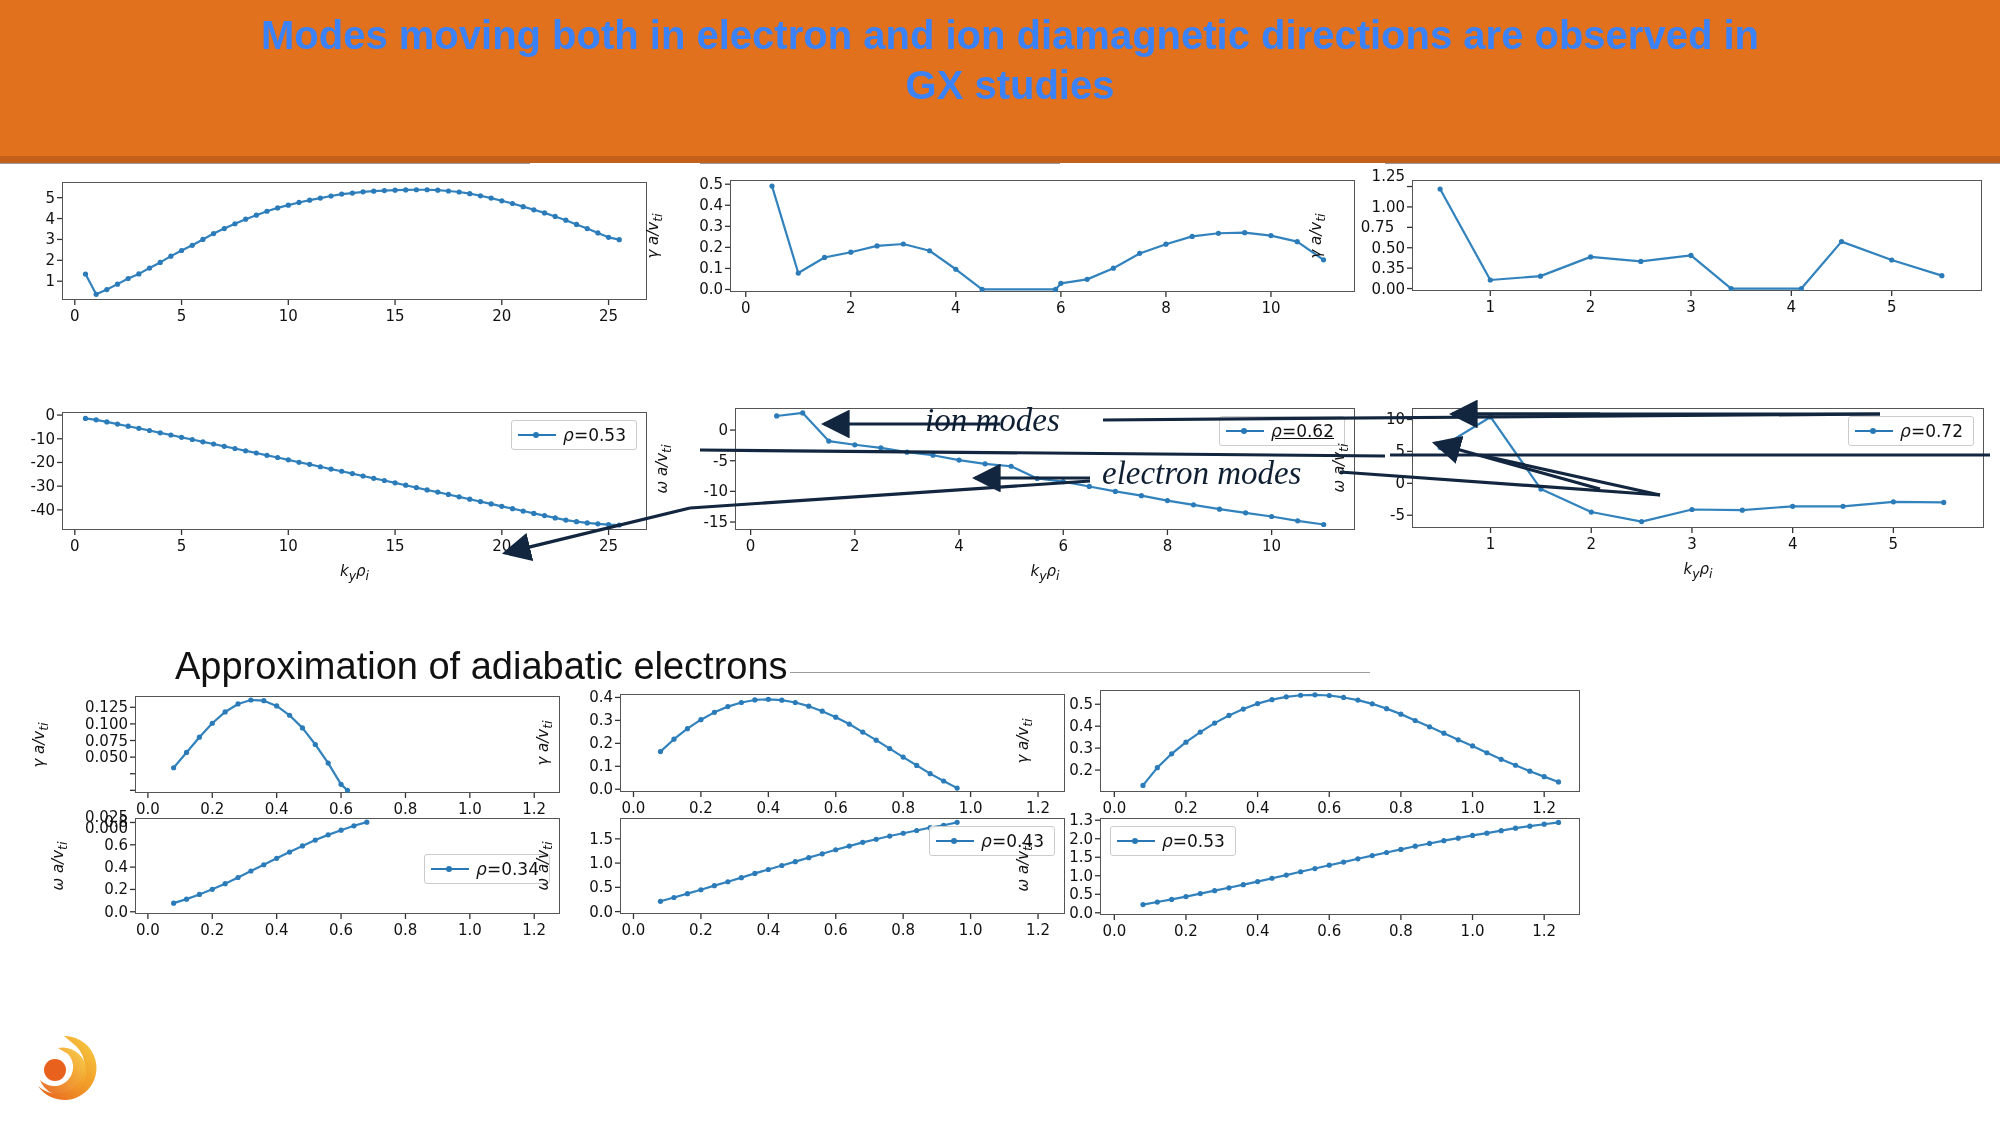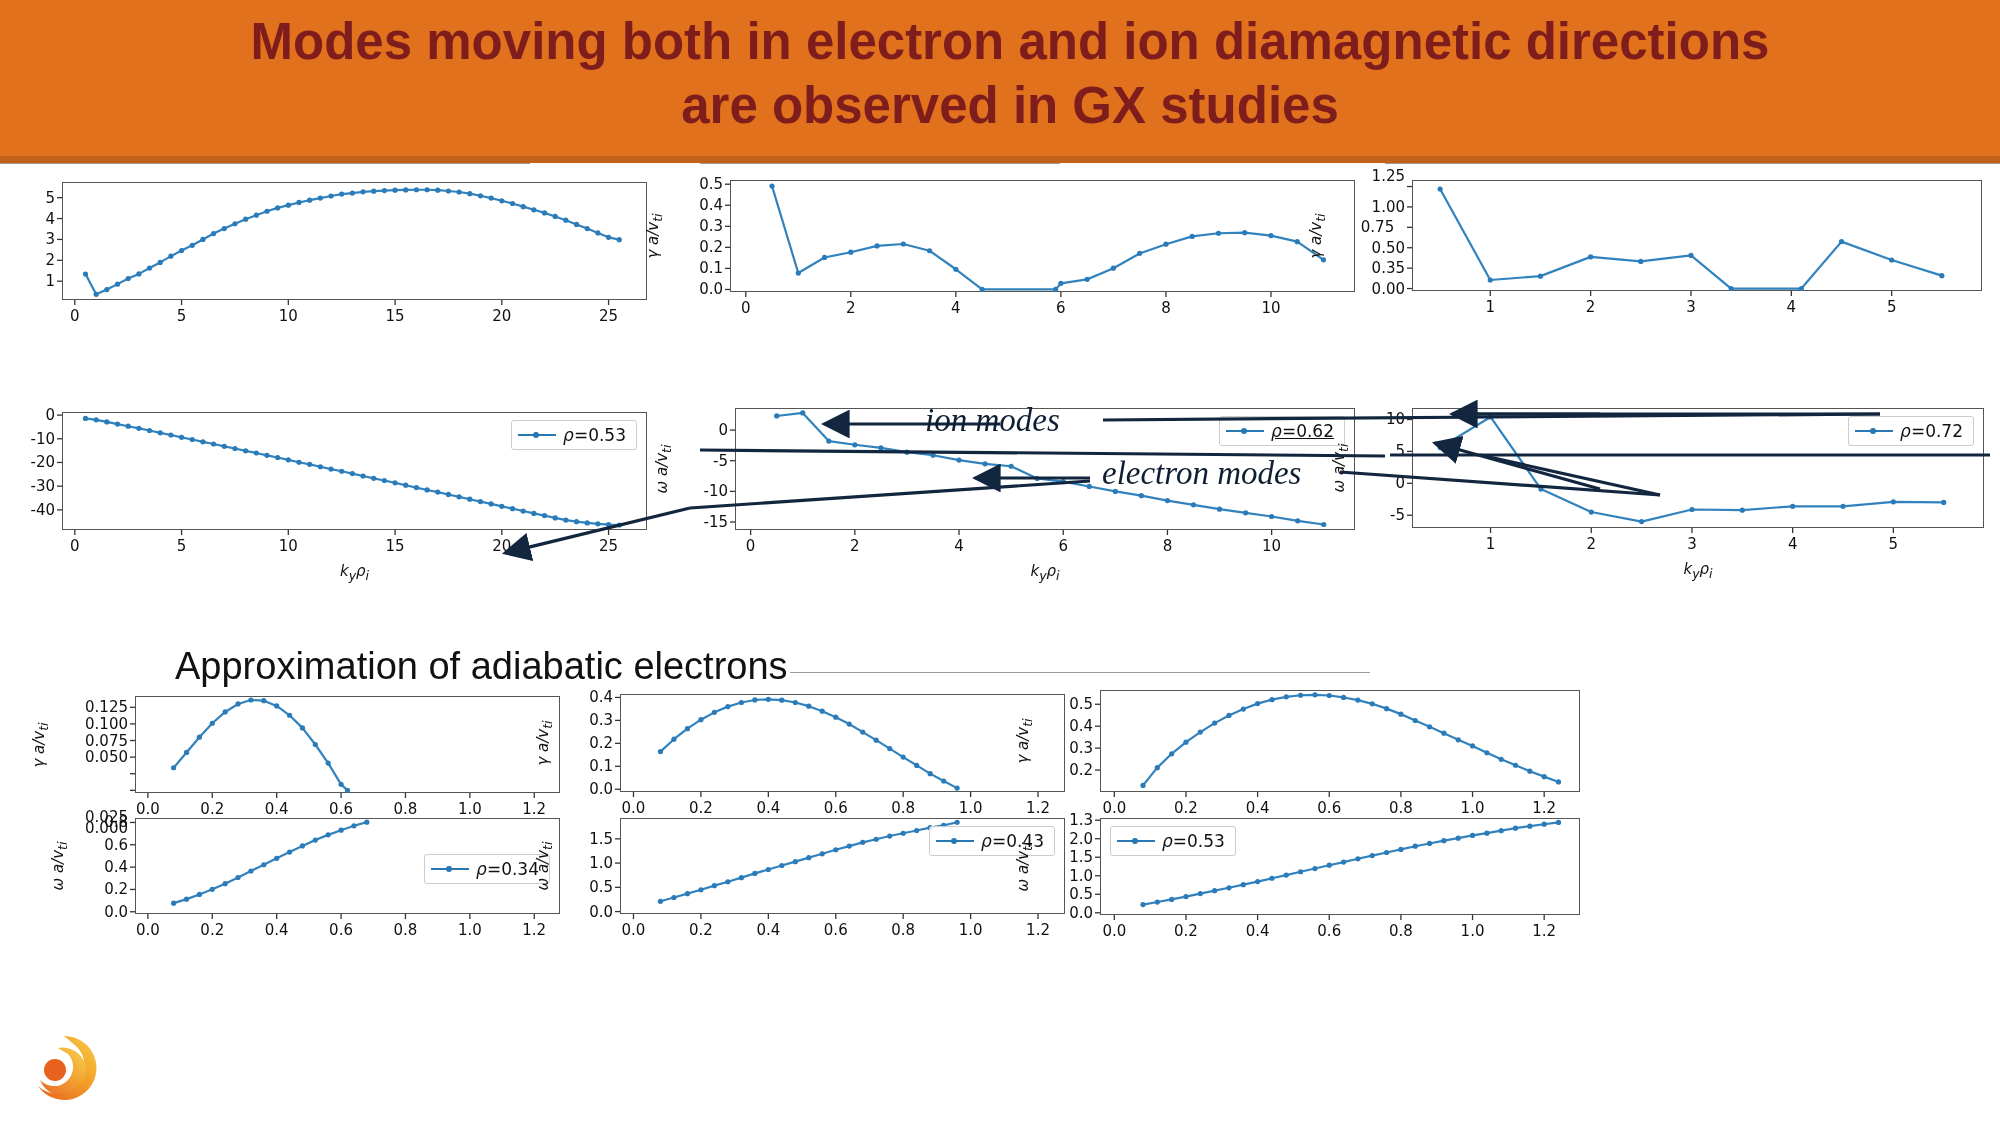--- a/index.html
+++ b/index.html
@@ -14,23 +14,23 @@
   #title-banner{
     position:absolute;left:0;top:0;width:2000px;height:163px;
     background:#E2711D;
   }
   #title-banner .strip{
     position:absolute;left:0;bottom:0;width:2000px;height:7px;background:#C3601A;
   }
   #slide-title{
     position:absolute;left:230px;top:10px;width:1560px;
     text-align:center;
-    color:#7f1d1d;
+    color:#3b82f6;
     font-weight:bold;
-    font-size:51px;
+    font-size:40px;
     line-height:1.25;
     font-family:"Liberation Sans", sans-serif;
   }
   
   .sep{position:absolute;height:1px;background:#9c9c9c;}
 
   
   .panel{position:absolute;}
   .frame{
     position:absolute;

